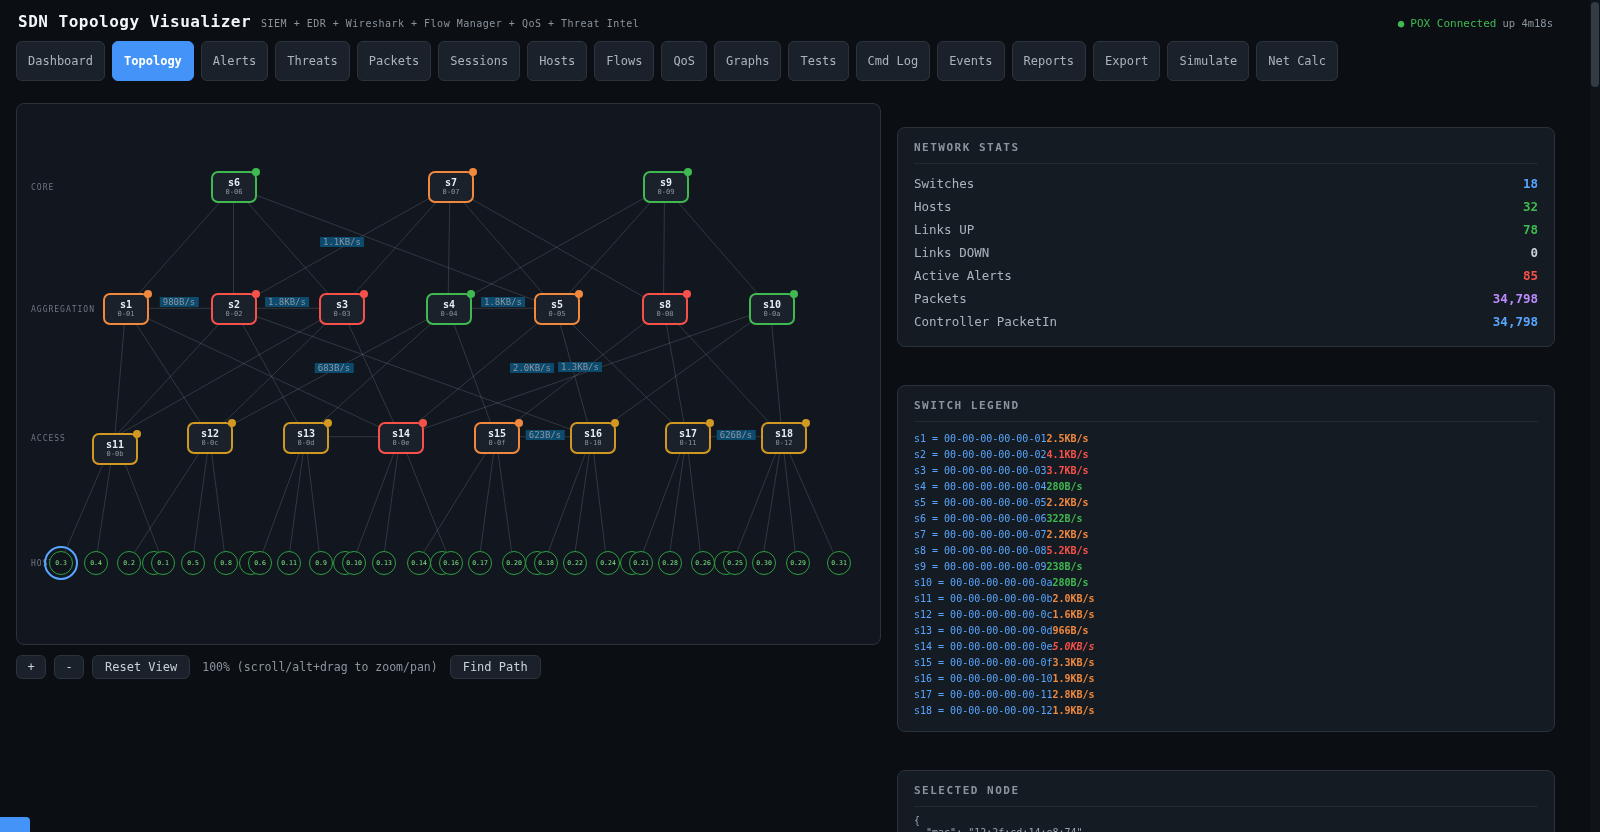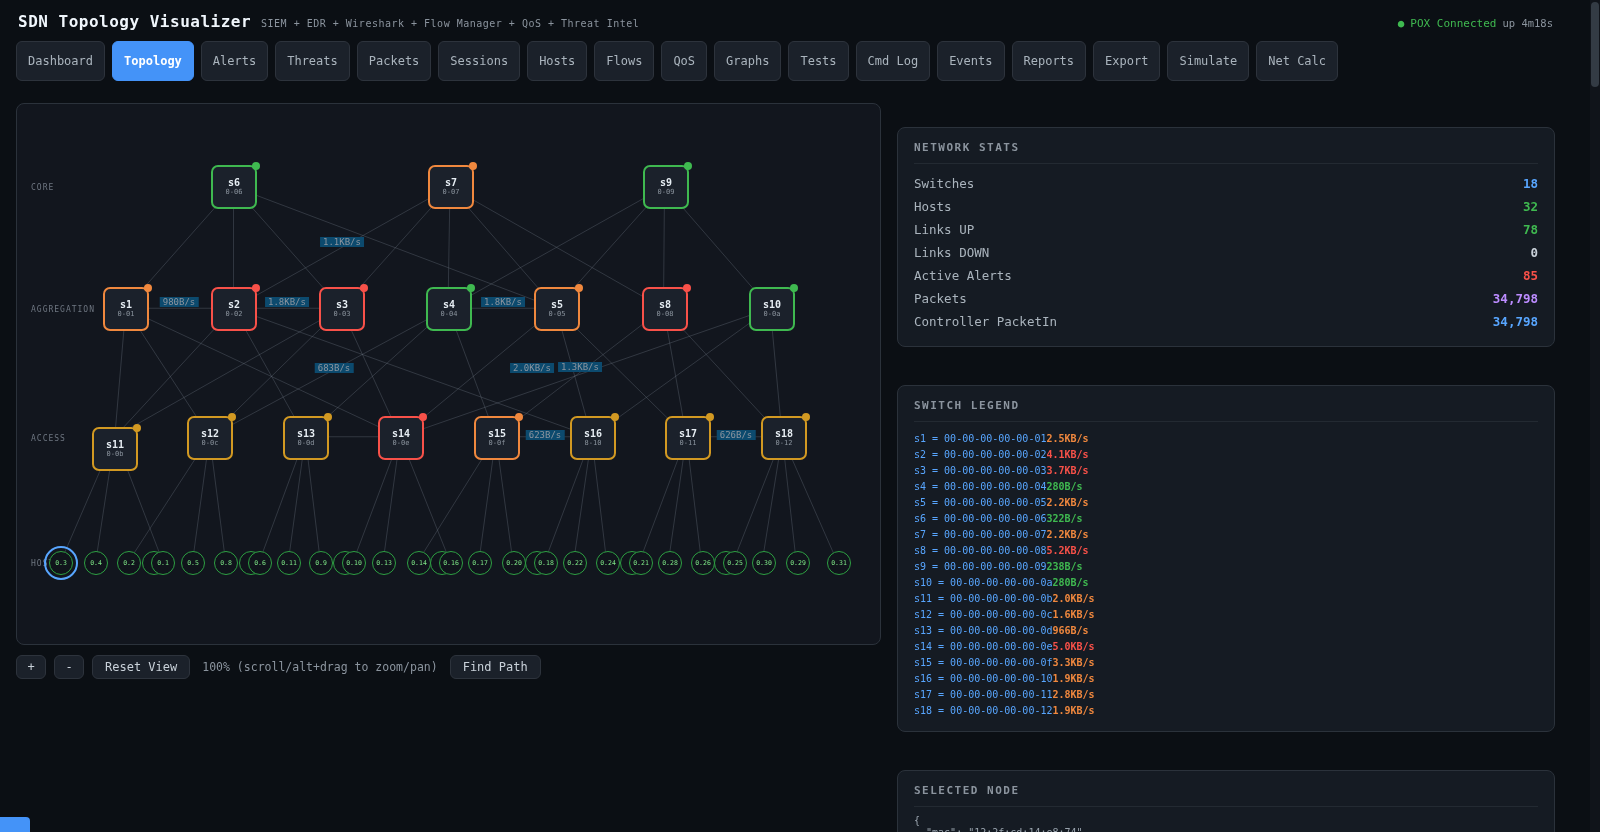--- a/index.html
+++ b/index.html
@@ -17,21 +17,21 @@
   .tab { font-family:inherit; font-size:12px; padding:12px 11px; border-radius:6px; background:#1b212a; border:1px solid #2d333c; color:#aab4bd; cursor:pointer; white-space:nowrap; }
   .tab.active { background:#4493f8; border-color:#4493f8; color:#ffffff; font-weight:bold; }
 
   .main { display:flex; gap:16px; align-items:flex-start; }
   .left { width:865px; flex:none; }
   .canvas { position:relative; width:865px; height:542px; background:#12161e; border:1px solid #2b323b; border-radius:8px; overflow:hidden; }
   .edges { position:absolute; inset:0; width:100%; height:100%; }
   .edges line { stroke:rgba(125,135,148,.3); stroke-width:1; }
   .layer-label { position:absolute; transform:translateY(-50%); font-size:8px; letter-spacing:1px; color:#6e7681; }
   .link-label { position:absolute; transform:translate(-50%,-50%); font-size:9px; color:#8b949e; background:#0c4a6e; padding:0 3px; z-index:2; }
-  .sw { position:absolute; width:46px; height:44px; transform:translate(-50%,-50%); background:#1b212b; border:2px solid var(--c); border-radius:7px; display:flex; flex-direction:column; align-items:center; justify-content:center; cursor:pointer; z-index:3; }
+  .sw { position:absolute; width:46px; height:32px; transform:translate(-50%,-50%); background:#1b212b; border:2px solid var(--c); border-radius:7px; display:flex; flex-direction:column; align-items:center; justify-content:center; cursor:pointer; z-index:3; }
   .sw .nm { font-size:10px; font-weight:bold; color:#e6edf3; line-height:11px; }
   .sw .dp { font-size:7px; color:#8b949e; line-height:9px; }
   .sw .dot { position:absolute; top:-5px; right:-5px; width:8px; height:8px; border-radius:50%; background:var(--c); }
   .host { position:absolute; width:24px; height:24px; transform:translate(-50%,-50%); border-radius:50%; border:1.5px solid #2ea043; background:#10141b; display:flex; align-items:center; justify-content:center; cursor:pointer; z-index:3; }
   .host .hl { font-size:6.5px; color:#7ee787; }
   .host.ghost { z-index:2; }
   .host.selected { outline:2px solid #58a6ff; outline-offset:3px; }
 
   .controls { display:flex; align-items:center; gap:8px; margin-top:10px; }
   .btn { font-family:inherit; font-size:12px; padding:4px 12px; border-radius:6px; background:#1b212a; border:1px solid #2d333c; color:#c9d1d9; cursor:pointer; }
@@ -437,21 +437,21 @@
             <div class="leg-row">
               <span class="nm">s12 = 00-00-00-00-00-0c</span>
               <span class="rt" style="color: rgb(240, 136, 62);">1.6KB/s</span>
             </div>
             <div class="leg-row">
               <span class="nm">s13 = 00-00-00-00-00-0d</span>
               <span class="rt" style="color: rgb(240, 136, 62);">966B/s</span>
             </div>
             <div class="leg-row">
               <span class="nm">s14 = 00-00-00-00-00-0e</span>
-              <span class="rt" style="color: rgb(248, 81, 73);">5.0KB/s</span>
+              <span class="rt" style="color: rgb(248, 81, 73); font-style: italic;">5.0KB/s</span>
             </div>
             <div class="leg-row">
               <span class="nm">s15 = 00-00-00-00-00-0f</span>
               <span class="rt" style="color: rgb(240, 136, 62);">3.3KB/s</span>
             </div>
             <div class="leg-row">
               <span class="nm">s16 = 00-00-00-00-00-10</span>
               <span class="rt" style="color: rgb(240, 136, 62);">1.9KB/s</span>
             </div>
             <div class="leg-row">

